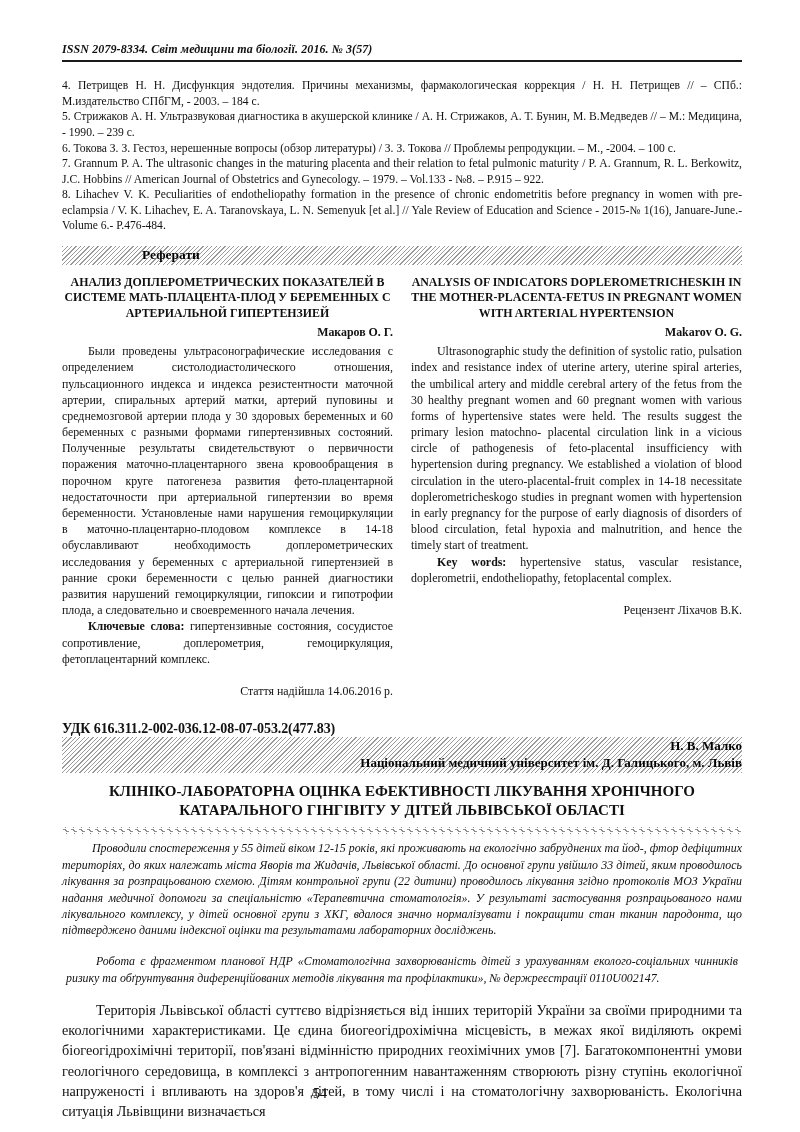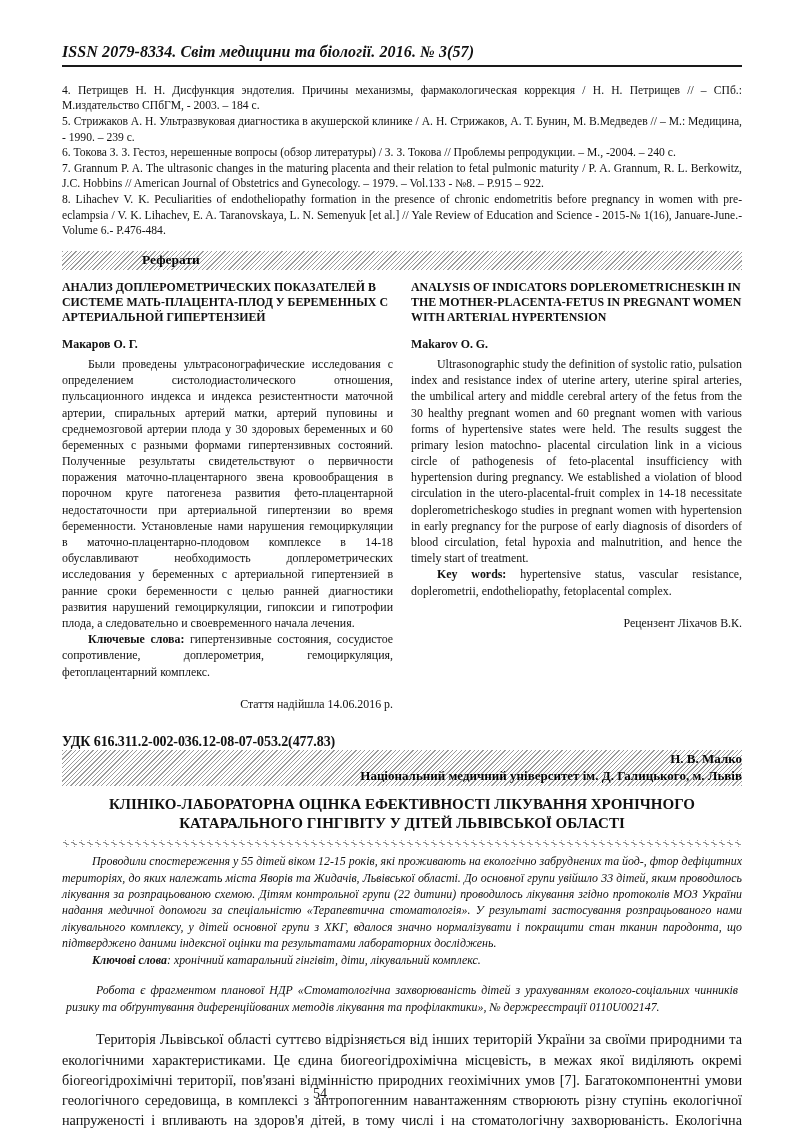--- a/index.html
+++ b/index.html
@@ -20,21 +20,21 @@
     width: 800px;
     height: 1132px;
     box-sizing: border-box;
     padding: 42px 58px 0 62px;
   }
 
   
   .running-head {
     font-style: italic;
     font-weight: bold;
-    font-size: 16px;
+    font-size: 12px;
     letter-spacing: 0.1px;
     line-height: 1.2;
     padding-bottom: 3px;
   }
   .head-rule {
     border-bottom: 2.5px solid #1a1a1a;
     margin-top: 1px;
     margin-bottom: 16px;
   }
 
@@ -75,31 +75,32 @@
   .abs-cols {
     display: flex;
     gap: 18px;
     margin-top: 10px;
   }
   .abs-col {
     width: 50%;
     box-sizing: border-box;
   }
   .abs-title {
+    text-align: center;
     font-weight: bold;
     font-size: 11.9px;
     line-height: 1.27;
     text-transform: uppercase;
   }
   .abs-author {
-    text-align: left;
+    text-align: right;
     font-weight: bold;
     font-size: 11.9px;
     line-height: 1.3;
-    margin-top: 12px;
+    margin-top: 4px;
   }
   .abs-body {
     font-size: 11.9px;
     line-height: 1.36;
     text-align: justify;
     margin-top: 3px;
   }
   .abs-body p {
     margin: 0;
     text-indent: 26px;
@@ -208,21 +209,21 @@
 <body>
 
 <div class="page">
 
   <div class="running-head">ISSN 2079-8334. Світ медицини та біології. 2016. № 3(57)</div>
   <div class="head-rule"></div>
 
   <div class="refs">
     <p>4. Петрищев Н. Н. Дисфункция эндотелия. Причины механизмы, фармакологическая коррекция / Н. Н. Петрищев // – СПб.: М.издательство СПбГМ, - 2003. – 184 с.</p>
     <p>5. Стрижаков А. Н. Ультразвуковая диагностика в акушерской клинике / А. Н. Стрижаков, А. Т. Бунин, М. В.Медведев // – М.: Медицина, - 1990. – 239 с.</p>
-    <p>6. Токова З. З. Гестоз, нерешенные вопросы (обзор литературы) / З. З. Токова // Проблемы репродукции. – М., -2004. – 240 с.</p>
+    <p>6. Токова З. З. Гестоз, нерешенные вопросы (обзор литературы) / З. З. Токова // Проблемы репродукции. – М., -2004. – 100 с.</p>
     <p>7. Grannum P. A. The ultrasonic changes in the maturing placenta and their relation to fetal pulmonic maturity / P. A. Grannum, R. L. Berkowitz, J.C. Hobbins // American Journal of Obstetrics and Gynecology. – 1979. – Vol.133 - №8. – P.915 – 922.</p>
     <p>8. Lihachev V. K. Peculiarities of endotheliopathy formation in the presence of chronic endometritis before pregnancy in women with pre-eclampsia / V. K. Lihachev, E. A. Taranovskaya, L. N. Semenyuk [et al.] // Yale Review of Education and Science - 2015-№ 1(16), Januare-June.-Volume 6.- P.476-484.</p>
   </div>
 
   <div class="band">
     <span class="band-label">Реферати</span>
   </div>
 
   <div class="abs-cols">
 
@@ -254,21 +255,20 @@
     <div class="ln">Н. В. Малко</div>
     <div class="ln">Національний медичний університет ім. Д. Галицького, м. Львів</div>
   </div>
 
   <div class="art-title">КЛІНІКО-ЛАБОРАТОРНА ОЦІНКА ЕФЕКТИВНОСТІ ЛІКУВАННЯ ХРОНІЧНОГО КАТАРАЛЬНОГО ГІНГІВІТУ У ДІТЕЙ ЛЬВІВСЬКОЇ ОБЛАСТІ</div>
 
   <div class="wavy"></div>
 
   <div class="ua-abs">
     <p>Проводили спостереження у 55 дітей віком 12-15 років, які проживають на екологічно забруднених та йод-, фтор дефіцитних територіях, до яких належать міста Яворів та Жидачів, Львівської області. До основної групи увійшло 33 дітей, яким проводилось лікування за розпрацьованою схемою. Дітям контрольної групи (22 дитини) проводилось лікування згідно протоколів МОЗ України надання медичної допомоги за спеціальністю «Терапевтична стоматологія». У результаті застосування розпрацьованого нами лікувального комплексу, у дітей основної групи з ХКГ, вдалося значно нормалізувати і покращити стан тканин пародонта, що підтверджено даними індексної оцінки та результатами лабораторних досліджень.</p>
-    <p><span class="kw">Ключові слова</span><span>: хронічний катаральний гінгівіт, діти, лікувальний комплекс.</span></p>
   </div>
 
   <div class="plan-note">
     <p>Робота є фрагментом планової НДР «Стоматологічна захворюваність дітей з урахуванням еколого-соціальних чинників ризику та обґрунтування диференційованих методів лікування та профілактики»,     № держреєстрації 0110U002147.</p>
   </div>
 
   <div class="body-text">
     <p>Територія Львівської області суттєво відрізняється від інших територій України за своїми природними та екологічними характеристиками. Це єдина биогеогідрохімічна місцевість, в межах якої виділяють окремі біогеогідрохімічні території, пов'язані відмінністю природних геохімічних умов [7]. Багатокомпонентні умови геологічного середовища, в комплексі з антропогенним навантаженням створюють різну ступінь екологічної напруженості і впливають на здоров'я дітей, в тому числі і на стоматологічну захворюваність. Екологічна ситуація Львівщини визначається</p>
   </div>
 

